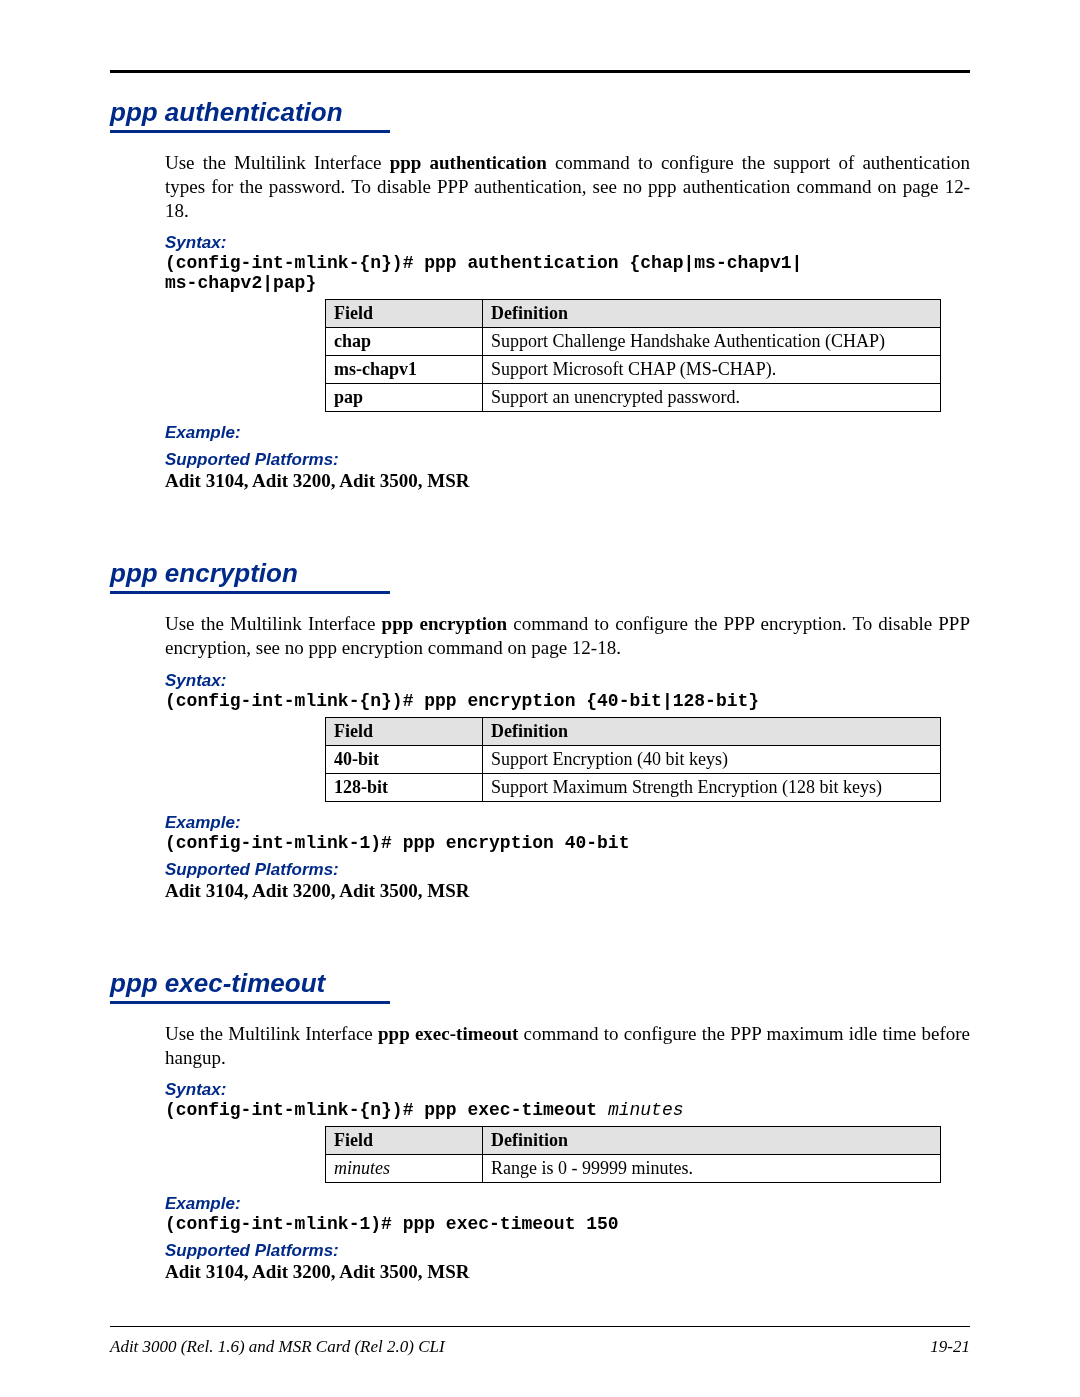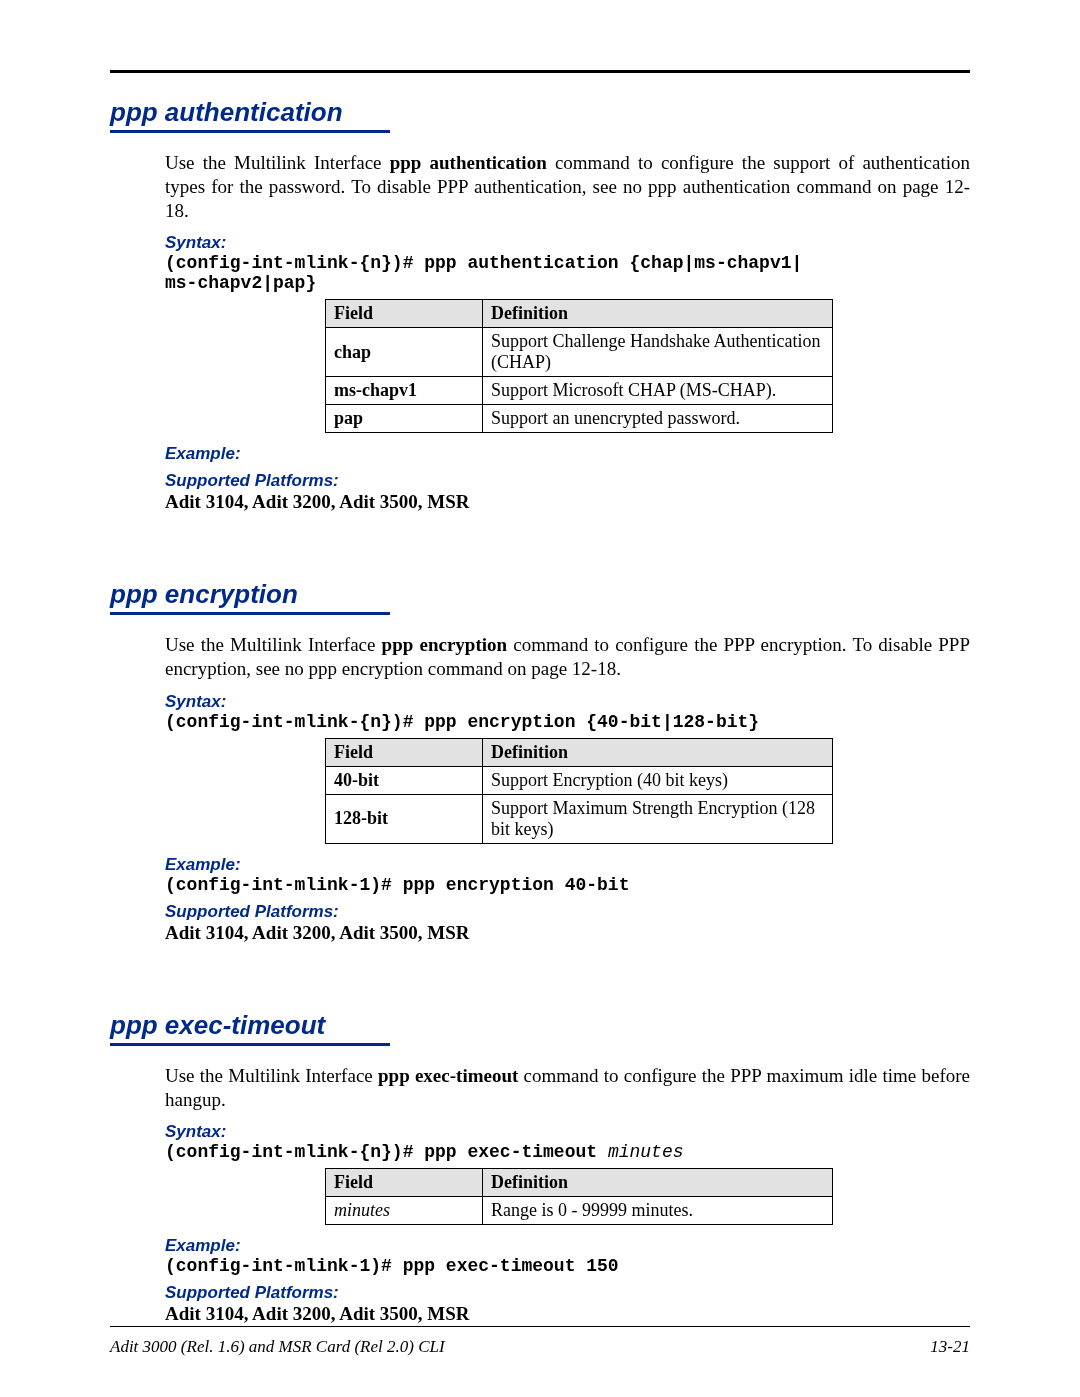--- a/index.html
+++ b/index.html
@@ -78,21 +78,21 @@
     white-space: pre-wrap;
   }
   .mono .var { font-style: italic; font-weight: normal; }
   .serif-bold {
     font-family: "Times New Roman", Times, serif;
     font-weight: bold;
     font-size: 19px;
   }
   .def-table {
     border-collapse: collapse;
-    width: 508px;
+    width: 616px;
     margin: 2px 0 10px 160px;
   }
   .def-table th, .def-table td {
     border: 1px solid #000;
     text-align: left;
     padding: 3px 8px;
     background: #fff;
     font-size: 18px;
   }
   .def-table th {
@@ -256,16 +256,16 @@
       <div class="row-line">
         <div class="label-col wide">Supported Platforms:</div>
         <div class="serif-bold">Adit 3104, Adit 3200, Adit 3500, MSR</div>
       </div>
     </div>
   </div>
 
   <div class="foot-rule"></div>
   <div class="footer">
     <span>Adit 3000 (Rel. 1.6) and MSR Card (Rel 2.0) CLI</span>
-    <span>13-21</span>
+    <span>19-21</span>
   </div>
 
 </div>
 
 </body></html>

